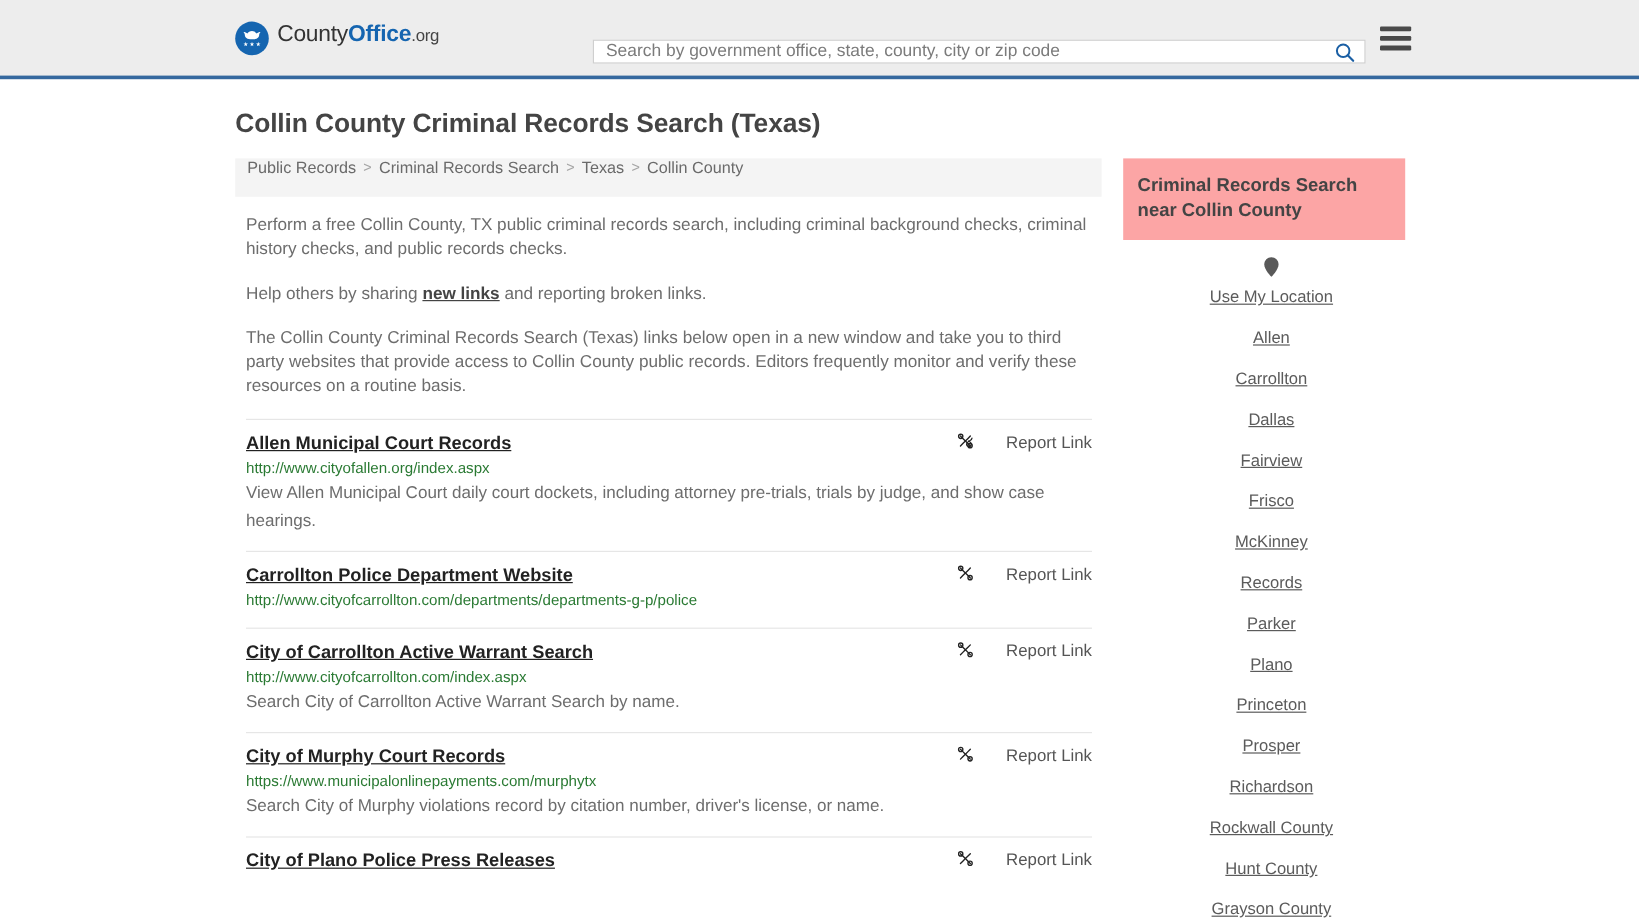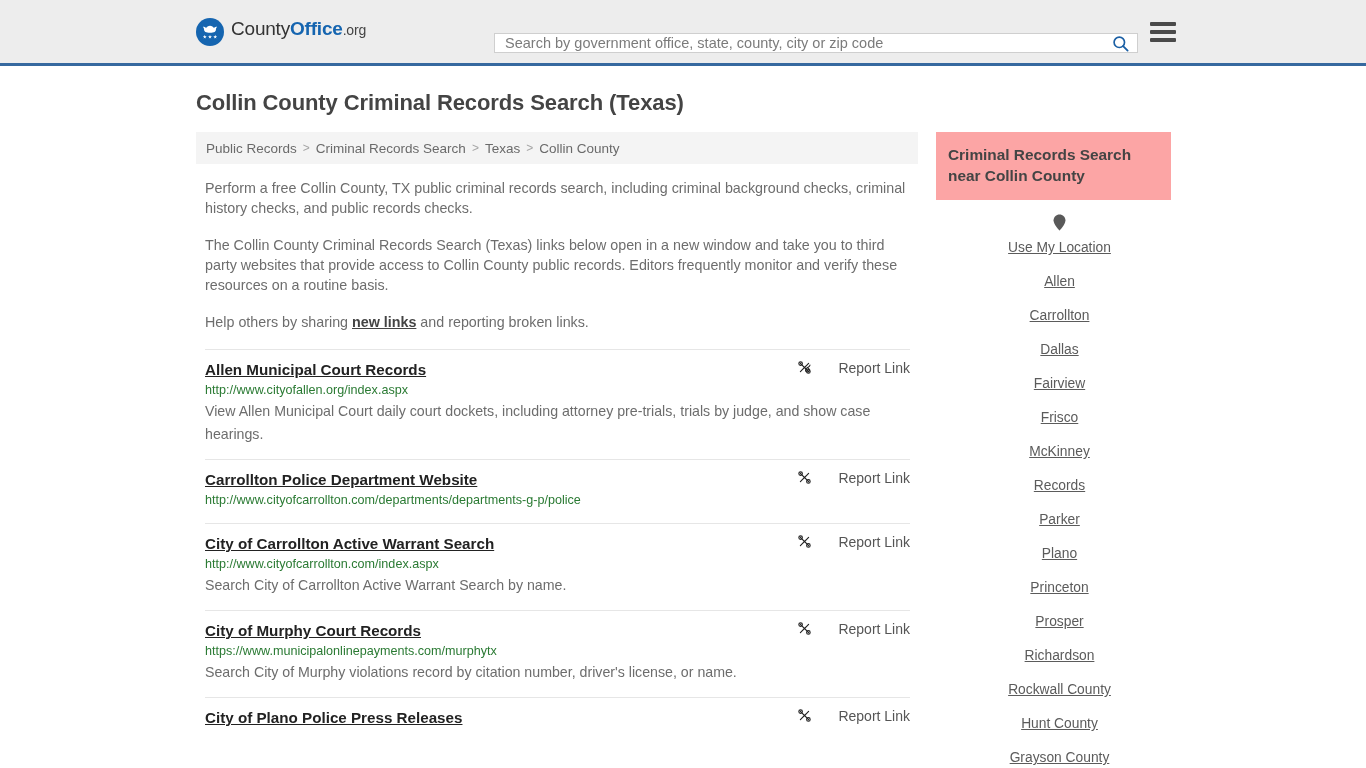--- a/index.html
+++ b/index.html
@@ -106,21 +106,21 @@
     gap: 18px;
   }
   .main-col { width: 722px; }
   .side-col { width: 235px; }
 
   
   .breadcrumb {
     background: #f4f4f4;
     height: 32px;
     display: flex;
-    align-items: center;
+    align-items: flex-start;
     padding: 0 10px;
     font-size: 13.5px;
     gap: 6px;
   }
   .breadcrumb a {
     color: #6a6a6a;
     text-decoration: none;
   }
   .breadcrumb .sep { color: #a5a5a5; font-size: 12px; }
 
@@ -253,22 +253,22 @@
         <span class="sep">&gt;</span>
         <a href="#">Criminal Records Search</a>
         <span class="sep">&gt;</span>
         <a href="#">Texas</a>
         <span class="sep">&gt;</span>
         <a href="#">Collin County</a>
       </nav>
 
       <div class="intro">
         <p>Perform a free Collin County, TX public criminal records search, including criminal background checks, criminal history checks, and public records checks.</p>
+        <p><span>Help others by sharing </span><a class="inline-link" href="#">new links</a><span> and reporting broken links.</span></p>
         <p>The Collin County Criminal Records Search (Texas) links below open in a new window and take you to third party websites that provide access to Collin County public records. Editors frequently monitor and verify these resources on a routine basis.</p>
-        <p><span>Help others by sharing </span><a class="inline-link" href="#">new links</a><span> and reporting broken links.</span></p>
       </div>
 
       <div class="results">
 
         <div class="result">
           <a class="result-title" href="#">Allen Municipal Court Records</a>
           <a class="report-link" href="#">
             <svg width="17" height="17" viewBox="0 0 24 24">
               <path d="M8.5 4.2c1.6 0 2.6 1.4 3.5 3.2 0.9 1.8 1.9 3.2 3.5 3.2 1.6 0 2.8-1.2 2.8-2.8 0-1.6-1.2-2.8-2.8-2.8-1.6 0-2.6 1.4-3.5 3.2" fill="none" stroke="#222" stroke-width="1.5" stroke-linecap="round" transform="rotate(90 12 12)"></path>
               <path d="M6.2 6.2 C 9 9, 9 9, 12 12 C 15 15, 15 15, 17.8 17.8" fill="none" stroke="#222" stroke-width="1.6" stroke-linecap="round"></path>

